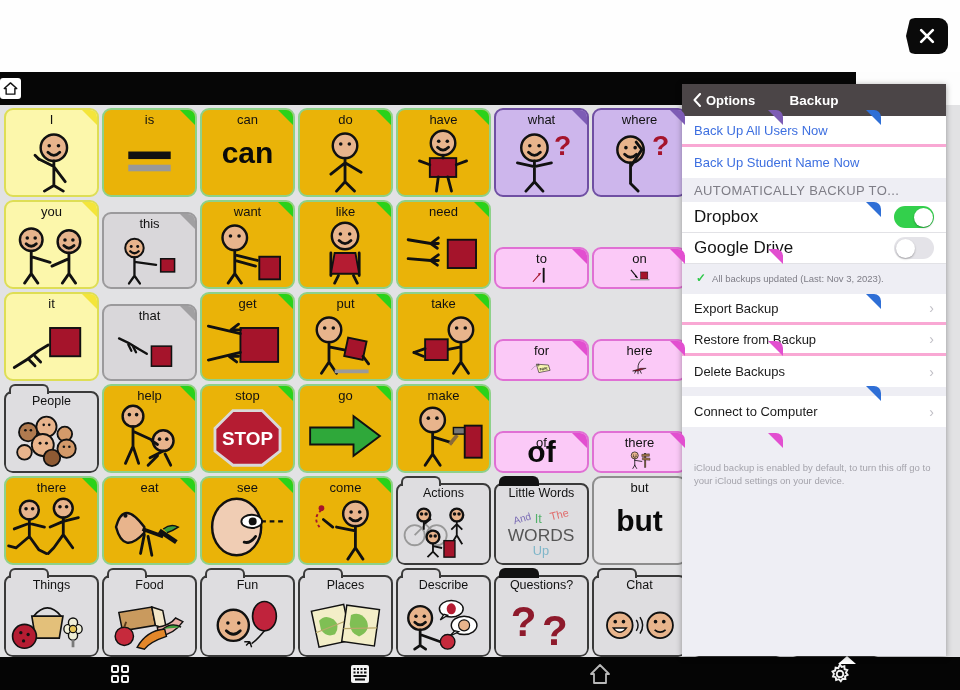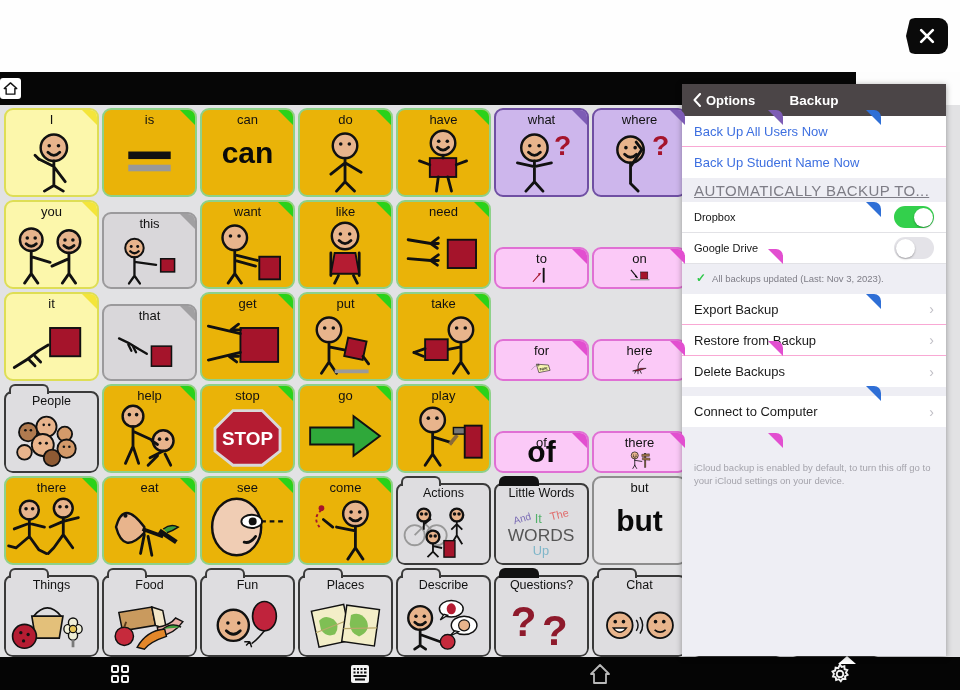--- a/index.html
+++ b/index.html
@@ -82,30 +82,30 @@
     background:#eeeef4; box-shadow:0 1px 6px rgba(0,0,0,.35); overflow:hidden; }
   .p-head { height:32px; background:#4b4547; display:flex; align-items:center;
     padding:0 10px; position:relative; }
   .p-back { display:flex; align-items:center; gap:4px; color:#fff; font-size:13px;
     font-weight:bold; cursor:pointer; }
   .p-back svg { width:10px; height:14px; }
   .p-title { position:absolute; left:0; right:0; text-align:center; color:#fff;
     font-size:13.5px; font-weight:bold; pointer-events:none; }
   .p-list { background:#fff; }
   .p-row { height:31px; display:flex; align-items:center; padding:0 12px;
-    border-bottom:1px solid #f9a8d4; font-size:13px; color:#1b1b1b; cursor:pointer;
+    border-bottom:3px solid #f9a8d4; font-size:13px; color:#1b1b1b; cursor:pointer;
     position:relative; }
   .p-row:last-child { border-bottom:none; }
   .p-row.link { color:#3d6fe0; }
   .p-row .chev { position:absolute; right:12px; color:#c0bfc6; font-size:14px; }
   .p-section { height:24px; display:flex; align-items:center; padding:0 12px;
-    font-size:15px; letter-spacing:.4px; color:#7e7d86; background:#eeeef4;
-    text-transform:uppercase;text-decoration:underline; }
+    font-size:13px; letter-spacing:.4px; color:#7e7d86; background:#eeeef4;
+    text-transform:uppercase; }
   .p-toggle-row { height:31px; display:flex; align-items:center; padding:0 12px;
-    border-bottom:1px solid #e2e2e6; font-size:11px; color:#141414; background:#fff;
+    border-bottom:1px solid #e2e2e6; font-size:17px; color:#141414; background:#fff;
     justify-content:space-between; }
   .tog { width:40px; height:22px; border-radius:11px; position:relative; cursor:pointer;
     background:#e4e3e8; }
   .tog.on { background:#33d04c; }
   .tog .knob { position:absolute; top:1.5px; left:1.5px; width:19px; height:19px;
     border-radius:50%; background:#fff; box-shadow:0 1px 2px rgba(0,0,0,.3); }
   .tog.on .knob { left:19.5px; }
   .p-status { background:#eeeef4; padding:7px 12px 9px 14px; display:flex;
     align-items:center; gap:6px; font-size:9.5px; color:#7e7d86; }
   .p-status .ck { color:#2ec94a; font-size:12px; font-weight:bold; }
@@ -484,21 +484,21 @@
           <span class="corner"></span>
           <div class="lbl">go</div>
           <div class="art">
             <svg viewBox="0 0 95 70">
    <path d="M10 26 L56 26 L56 14 L84 35 L56 56 L56 44 L10 44 Z" fill="#2fa83a" stroke="#111" stroke-width="2"></path>
             </svg>
           </div>
         </div>
         <div class="cell c-green">
           <span class="corner"></span>
-          <div class="lbl">play</div>
+          <div class="lbl">make</div>
           <div class="art">
             <svg viewBox="0 0 95 70">
               <circle cx="36" cy="18" r="13" fill="#e8b48c" stroke="#111" stroke-width="2.6"></circle>
   <circle cx="31.45" cy="16.05" r="1.9" fill="#111"></circle>
   <circle cx="40.55" cy="16.05" r="1.9" fill="#111"></circle>
 
    <path d="M36 31 L36 54 M36 36 L56 42 M36 54 L28 66 M36 54 L44 66" stroke="#111" stroke-width="3" fill="none" stroke-linecap="round" stroke-linejoin="round"></path>
    <path d="M54 44 L62 34" stroke="#8a6a3a" stroke-width="4"></path>
    <rect x="58" y="26" width="12" height="7" fill="#777" stroke="#111" stroke-width="1.5"></rect>
    <rect x="70" y="24" width="18" height="34" fill="#a5142b" stroke="#111" stroke-width="2"></rect>

